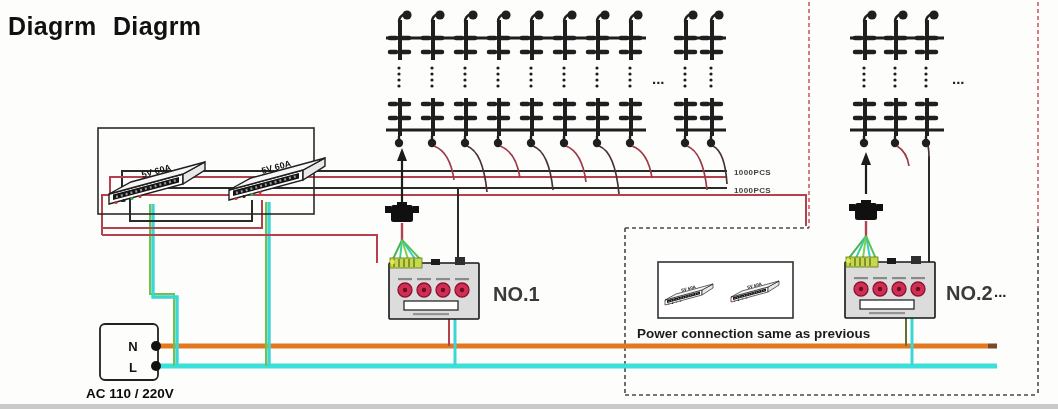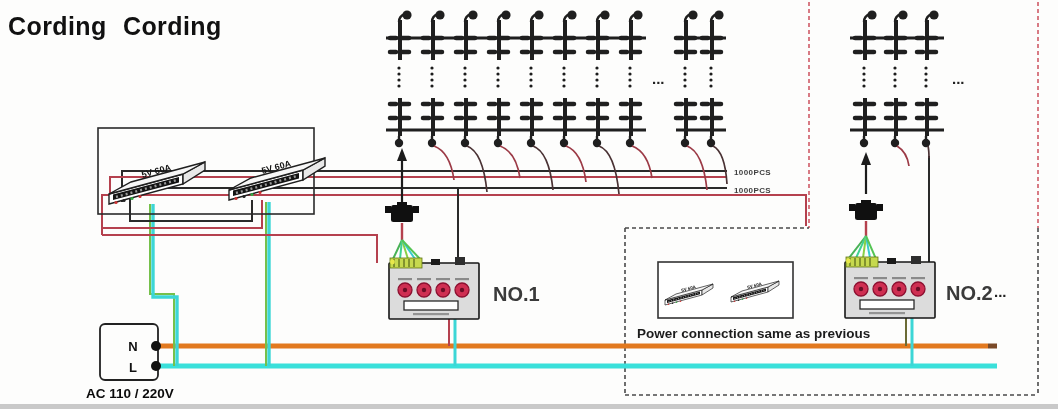--- a/index.html
+++ b/index.html
@@ -14,21 +14,21 @@
   .note-caption{font-size:13.5px;font-weight:700;fill:#1c1c1c;}
   .ac-label{font-size:13px;font-weight:700;fill:#111;}
   .ac-caption{font-size:13.5px;font-weight:700;fill:#0a0a0a;}
   .dots-ellipsis{font-size:15px;font-weight:700;fill:#222;}
   .psu-label{font-size:9px;font-weight:700;fill:#161616;}
 </style>
 </head>
 <body>
 
 <div class="stage">
-  <div class="title">Cording Cording</div>
+  <div class="title">Diagrm Diagrm</div>
 
   <svg width="1058" height="409" viewBox="0 0 1058 409">
 
     <defs>
 
       <g id="psu3d">
         <polygon points="6,58 80,38 80,48 6,68" fill="#ffffff" stroke="#1f1f1f" stroke-width="1.4"></polygon>
         <polygon points="80,38 102,26 102,34 80,48" fill="#e8e8e8" stroke="#1f1f1f" stroke-width="1.4"></polygon>
         <polygon points="6,58 80,38 102,26 28,46" fill="#f7f7f7" stroke="#1f1f1f" stroke-width="1.4"></polygon>
         <polygon points="10,58.5 76,41 76,46.5 10,64" fill="#141414"></polygon>

